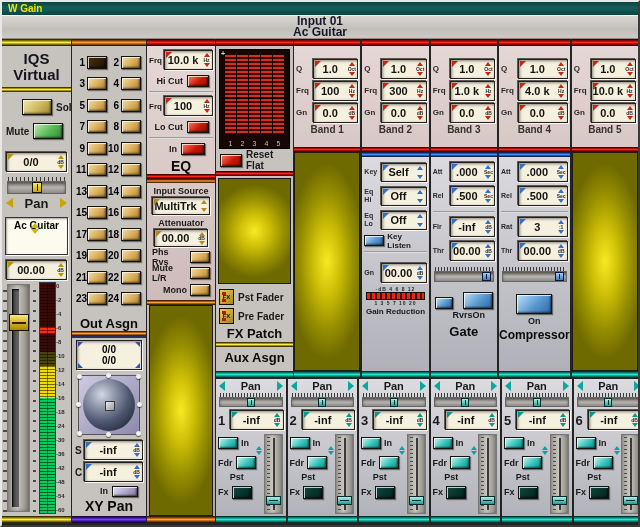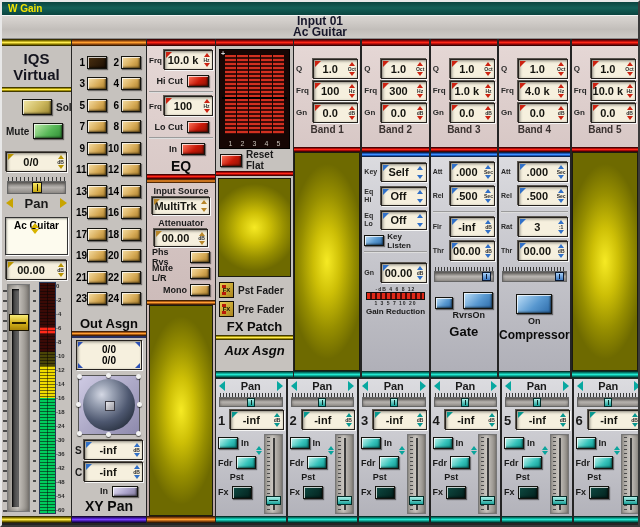--- a/index.html
+++ b/index.html
@@ -523,21 +523,21 @@
       <span class="lbl" style="font-size:10px;margin-left:4px;">Pst Fader</span>
     </div>
     <div class="row" style="height:20px;padding:0 3px;">
       <span class="fxicon">
           <span>FX</span>
         </span>
       <span class="lbl" style="font-size:10px;margin-left:4px;">Pre Fader</span>
     </div>
     <div class="seclbl" style="height:16px;">FX Patch</div>
     <div class="cap thin c-yel"></div>
-    <div class="seclbl" style="height:31px;line-height:21px;font-style:italic;">Aux Asgn</div>
+    <div class="seclbl" style="height:24px;line-height:21px;">Aux Asgn</div>
     <div class="cap c-teal"></div>
   </div>
 
   <div style="position:absolute;left:292px;top:37px;width:344px;height:339px;display:flex;gap:2px;">
 
     <div class="col pinkface" style="position:relative;flex:1;height:339px;">
       <div class="cap c-red"></div>
       <div class="sp" style="height:12px;"></div>
       <div class="bandrow">
           <span class="bl">Q</span>

